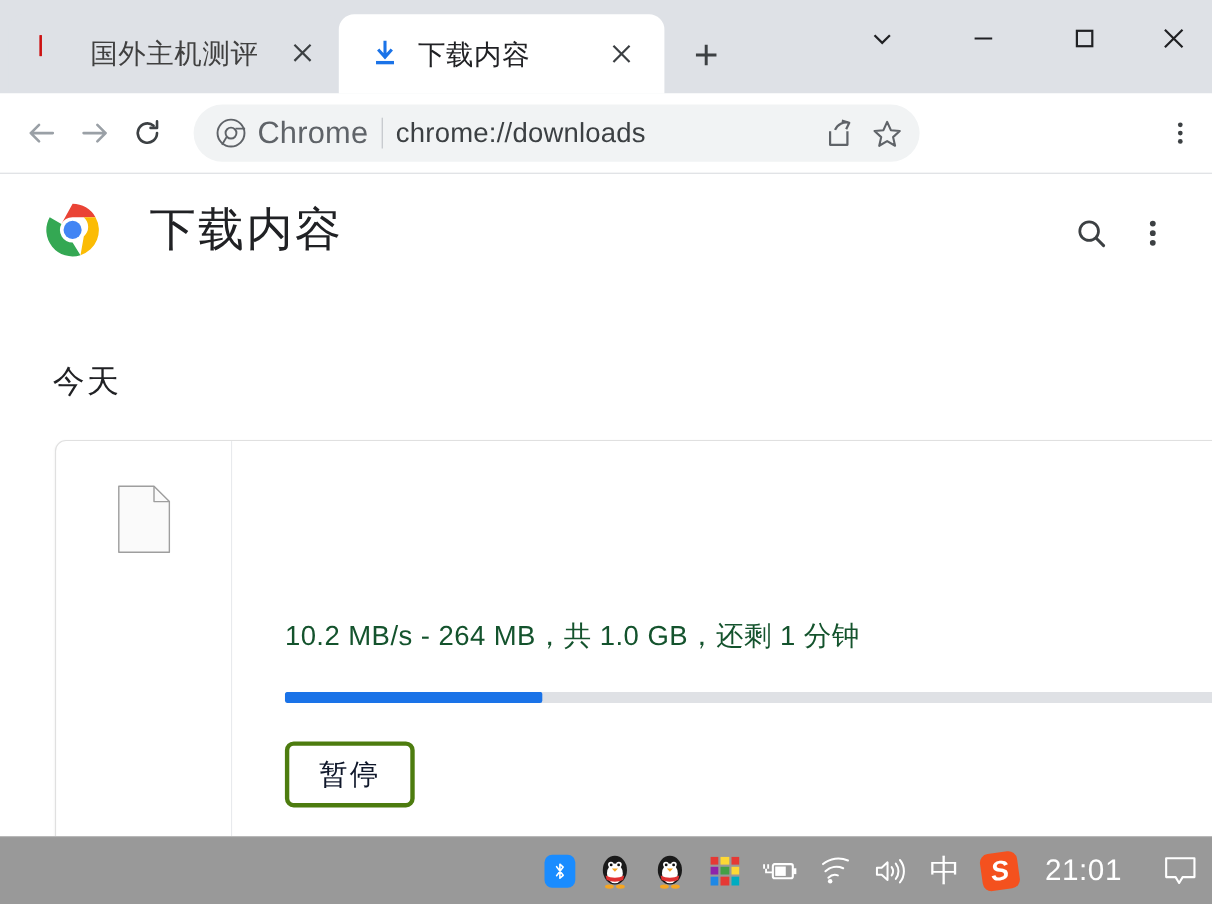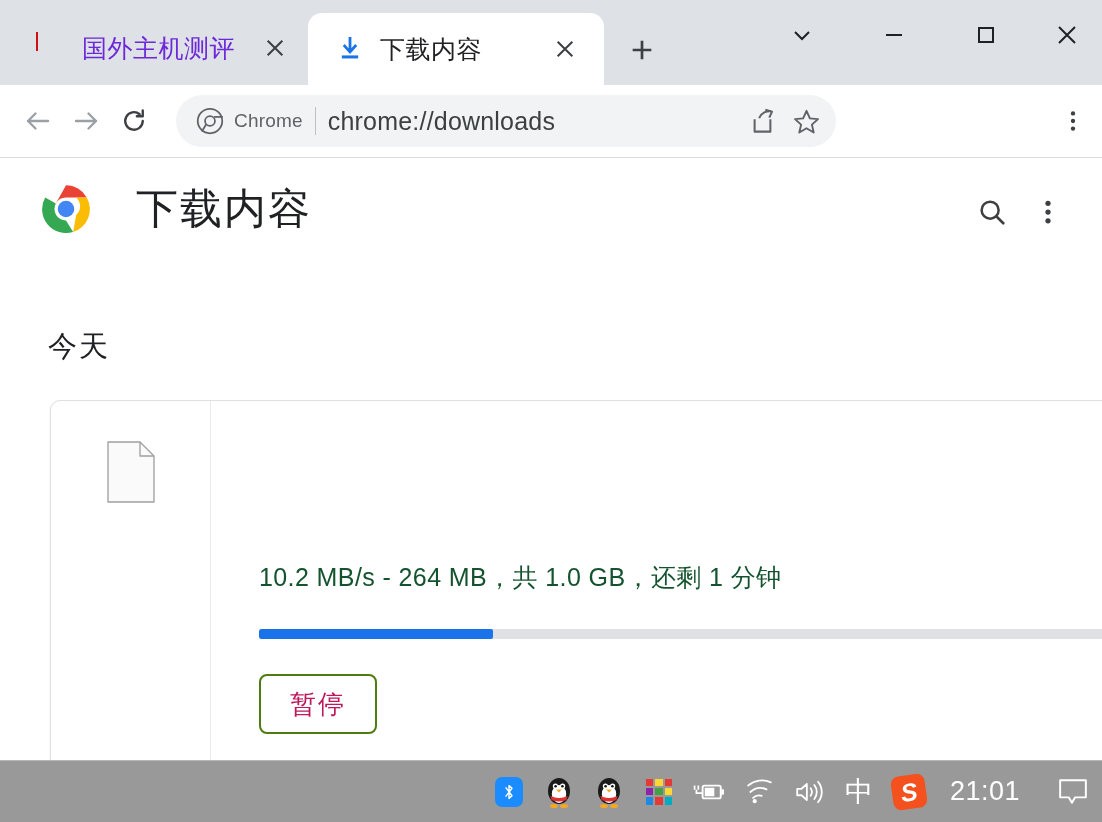--- a/index.html
+++ b/index.html
@@ -39,21 +39,21 @@
     width: 30px; height: 30px;
     background:
       repeating-linear-gradient(115deg, rgba(255,255,255,.85) 0 2px, rgba(255,255,255,0) 2px 7px),
       repeating-linear-gradient(25deg, rgba(255,255,255,.8) 0 2px, rgba(255,255,255,0) 2px 8px),
       #d0191c;
     border: 1px solid #c11;
   }
   .dl-arrow { width: 28px; height: 28px; display: block; }
   .tab-title {
     margin-left: 16px;
-    font-size: 25px; color: #6d28d9;
+    font-size: 25px; color: #404040;
     white-space: nowrap; overflow: hidden;
     letter-spacing: .5px;
   }
   .tab-active .tab-title { color: #202124; }
   .tab-close {
     position: absolute; width: 34px; height: 34px;
     display: flex; align-items: center; justify-content: center;
   }
   .tab-close svg { width: 22px; height: 22px; }
   .newtab {
@@ -78,21 +78,21 @@
   .navbtn:first-child { margin-left: 14px; }
   .navbtn svg { width: 30px; height: 30px; }
   .omnibox {
     margin-left: 18px;
     height: 52px; width: 660px;
     background: #f1f3f4; border-radius: 26px;
     display: flex; align-items: center; flex: none;
   }
   .omni-chrome-icon { margin-left: 20px; width: 28px; height: 28px; flex:none; }
   .omni-chip {
-    margin-left: 10px; font-size: 19px; color: #5f6368;
+    margin-left: 10px; font-size: 28px; color: #5f6368;
     white-space: nowrap; letter-spacing: .2px;
   }
   .omni-sep { margin: 0 12px; width: 1px; height: 28px; background: #bdc1c6; flex:none; }
   .omni-url {
     font-size: 25px; color: #3c4043; white-space: nowrap;
     letter-spacing: .2px; flex: 1; overflow: hidden;
   }
   .omni-icon { width: 44px; height: 44px; display: flex; align-items: center; justify-content: center; flex:none; }
   .omni-icon svg { width: 27px; height: 27px; }
   .omni-icon.last { margin-right: 8px; }
@@ -155,22 +155,22 @@
     font-size: 25px; color: #14532d; letter-spacing: .4px; white-space: nowrap;
   }
   .progress-track {
     position: absolute; left: 0; top: 228px; width: 900px; height: 10px;
     background: #dfe1e5; border-radius: 2px; overflow: hidden;
   }
   .progress-fill { height: 100%; background: #1a73e8; border-radius: 2px; }
   .dl-buttons { position: absolute; left: 0; top: 273px; display: flex; }
   .dlbtn {
     height: 60px; min-width: 118px; padding: 0 20px;
-    border: 2px solid #4d7c0f; border-radius: 8px;
-    background: #fff; color: #be185d;
+    border: 4px solid #4d7c0f; border-radius: 8px;
+    background: #fff; color: #0f172a;
     font-size: 26px; font-family: inherit; letter-spacing: 2px;
     display: flex; align-items: center; justify-content: center;
     cursor: pointer;
   }
   .dlbtn + .dlbtn { margin-left: 18px; }
 
   
   .watermark {
     position: absolute; left: 214px; top: 252px;
     font-size: 68px; font-weight: bold;

